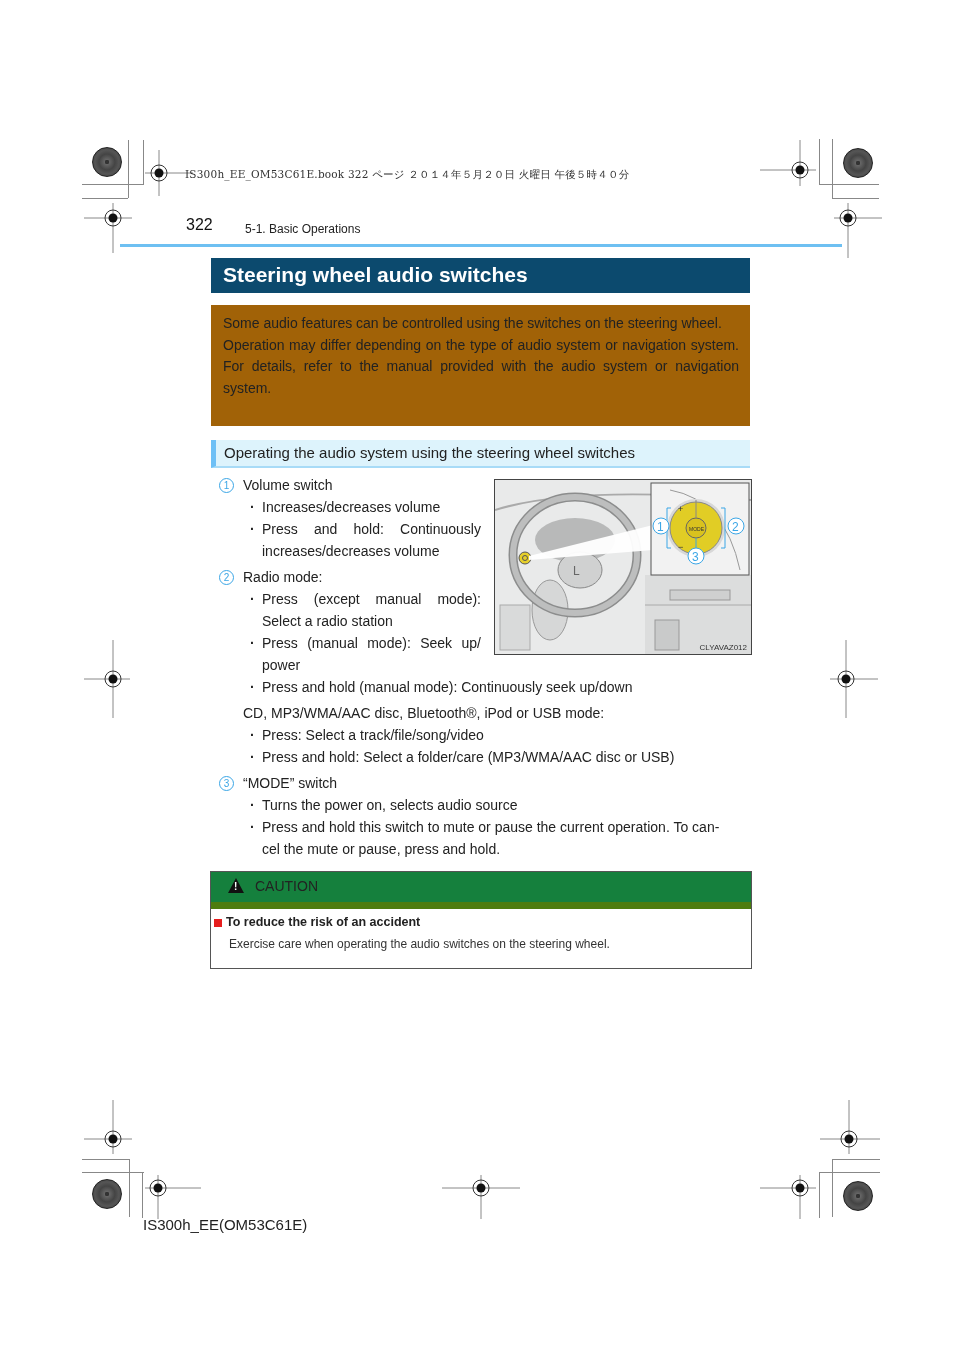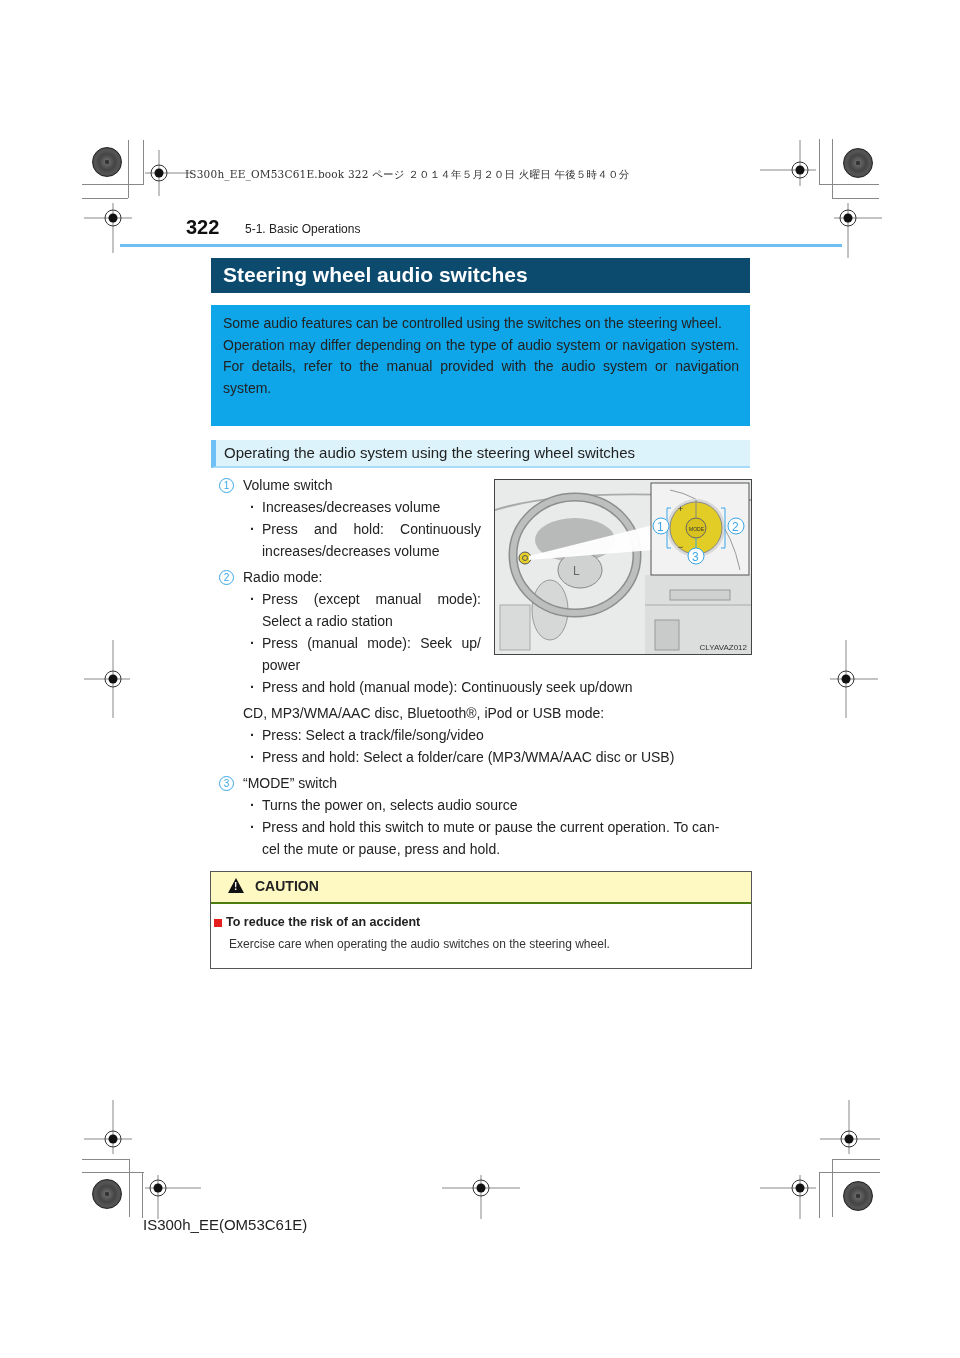--- a/index.html
+++ b/index.html
@@ -8,46 +8,46 @@
   .abs { position: absolute; }
   .line-v { position: absolute; width: 1px; background: #888; }
   .line-h { position: absolute; height: 1px; background: #888; }
   .seal { position: absolute; width: 28px; height: 28px; border-radius: 50%;
           background: radial-gradient(circle, #333 0 10%, #666 12%, #444 40%, #555 60%, #333 100%);
           border: 1px solid #222; }
 
   .jp-header { position: absolute; left: 185px; top: 168px; font-family: "DejaVu Serif", serif;
                font-size: 10.5px; color: #333; white-space: nowrap; letter-spacing: 0.2px; }
 
-  .page-num { position: absolute; left: 186px; top: 216px; font-size: 20px; font-weight: bold; color: #111; }
+  .page-num { position: absolute; left: 186px; top: 216px; font-size: 16px; font-weight: normal; color: #111; }
   .section-crumb { position: absolute; left: 245px; top: 222px; font-size: 12px; color: #222; }
   .header-rule { position: absolute; left: 120px; top: 244px; width: 722px; height: 3px; background: #6ec0f2; }
 
   .title-bar { position: absolute; left: 211px; top: 258px; width: 539px; height: 35px; background: #0c4a6e; }
   .title-bar span { position: absolute; left: 12px; top: 5px; font-size: 21px; font-weight: bold; color: #fff; }
 
-  .intro-box { position: absolute; left: 211px; top: 305px; width: 539px; height: 121px; background: #0ea5e9; }
+  .intro-box { position: absolute; left: 211px; top: 305px; width: 539px; height: 121px; background: #a16207; }
   .intro-box p { margin: 0; position: absolute; left: 12px; top: 8px; width: 516px;
                  font-size: 14px; line-height: 21.5px; color: #222; text-align: justify; }
 
   .sub-bar { position: absolute; left: 211px; top: 440px; width: 539px; height: 28px; background: #ddf3fc;
              border-left: 5px solid #6ec0f6; box-sizing: border-box; border-bottom: 2px solid #a8dbf7; }
   .sub-bar span { position: absolute; left: 8px; top: 4px; font-size: 15px; color: #222; }
 
   .num-circle { position: absolute; width: 13px; height: 13px; border: 1px solid #3ba6e6; border-radius: 50%;
                 color: #3ba6e6; font-size: 10px; line-height: 13px; text-align: center; }
   .txt { position: absolute; font-size: 14px; color: #222; white-space: nowrap; }
   .bullet::before { content: "\00B7"; position: absolute; left: -12px; font-weight: bold; }
 
   .illus { position: absolute; left: 494px; top: 479px; width: 256px; height: 174px; border: 1px solid #444;
            background: #eceded; overflow: hidden; }
   .illus-code { position: absolute; right: 4px; bottom: 2px; font-size: 8px; color: #333; }
 
   .caution { position: absolute; left: 210px; top: 871px; width: 540px; height: 96px; border: 1px solid #555; }
-  .caution-head { height: 30px; background: #fef9c3; border-bottom: 2px solid #4d7c0f; position: relative; font-weight: bold; }
+  .caution-head { height: 30px; background: #15803d; border-bottom: 7px solid #4d7c0f; position: relative; }
   .caution-head .tri { position: absolute; left: 17px; top: 6px; width: 0; height: 0;
                        border-left: 8px solid transparent; border-right: 8px solid transparent; border-bottom: 15px solid #111; }
   .caution-head .tri::after { content: "!"; position: absolute; left: -2px; top: 3px; color: #fff; font-size: 10px; font-weight: bold; }
   .caution-head span { position: absolute; left: 44px; top: 6px; font-size: 14px; color: #222; }
   .red-sq { position: absolute; left: 3px; top: 47px; width: 8px; height: 8px; background: #e61e1e; }
 
   .footer-model { position: absolute; left: 143px; top: 1216px; font-size: 15px; color: #222; }
 </style>
 </head>
 <body>

